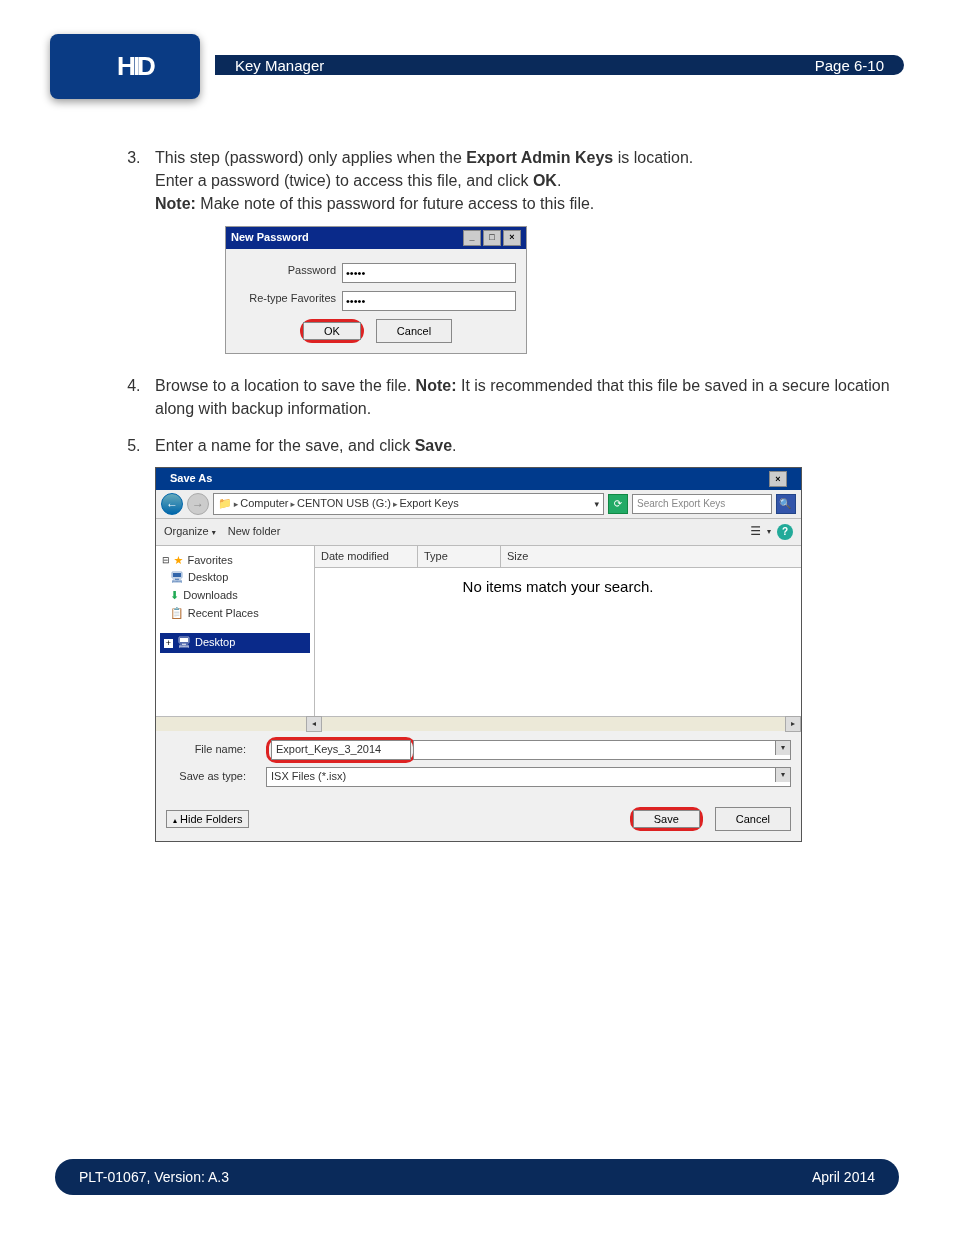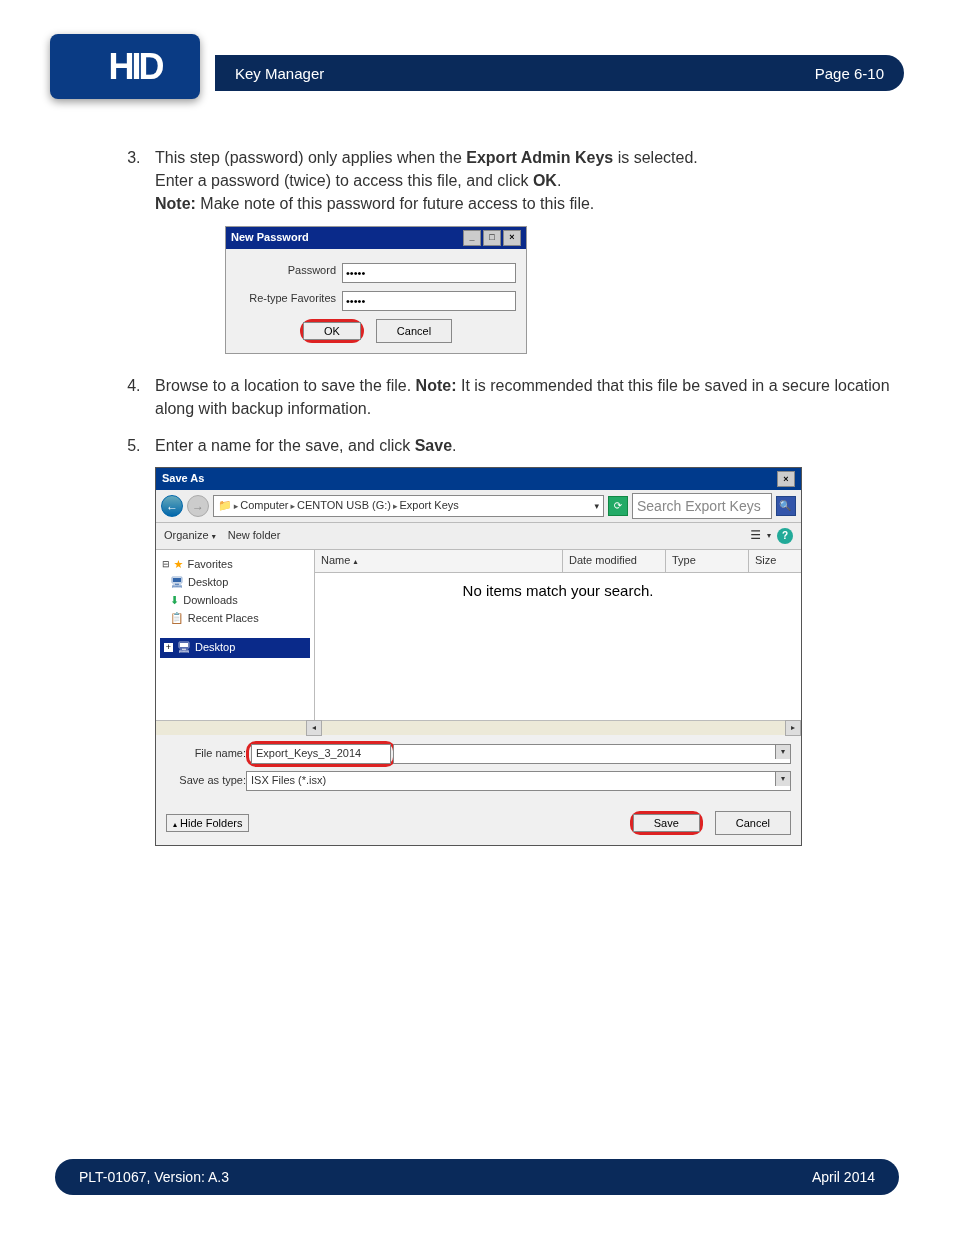--- a/index.html
+++ b/index.html
@@ -10,21 +10,21 @@
     width: 954px;
     height: 1235px;
     position: relative;
     color: #333;
   }
   .header-bar {
     position: absolute;
     top: 55px;
     left: 215px;
     right: 50px;
-    height: 36px;
+    height: 20px;
     background: #0a2a5a;
     border-radius: 0 18px 18px 0;
     color: #fff;
     display: flex;
     align-items: center;
     padding: 0 20px;
     font-size: 15px;
   }
   .header-bar .right { margin-left: auto; }
   .logo {
@@ -34,21 +34,21 @@
     width: 150px;
     height: 65px;
     background: #0a3b84;
     border-radius: 8px;
     display:flex;align-items:center;justify-content:center;
     box-shadow: 0 3px 8px rgba(0,0,0,.4);
   }
   .logo-text {
     color:#fff;
     font-weight:900;
-    font-size:36px;
+    font-size:26px;
     font-family: Arial Black, Arial, sans-serif;
     letter-spacing:-3px;
     margin-left:20px;
   }
   .content {
     position:absolute;
     top:130px;
     left:55px;
     right:55px;
     font-size:16px;
@@ -97,53 +97,53 @@
   .savebox {
     border:1px solid #555;
     width:645px;
     margin:10px 0 0 0;
     font-size:11px;
     background:#f0f0f0;
     position:relative;
   }
   .sa-titlebar {
     background:#003a8c;
-    color:#fff;font-weight:bold;padding:3px 6px;display:flex;align-items:center;
+    color:#fff;font-weight:bold;padding:3px 14px;display:flex;align-items:center;
   }
   .sa-titlebar .wbtns{margin-left:auto;display:flex;gap:2px;}
   .sa-titlebar .wbtn{width:16px;height:14px;background:#ccc;border:1px solid #888;display:flex;align-items:center;justify-content:center;font-size:9px;color:#000;}
   .sa-nav {
     display:flex;align-items:center;gap:4px;padding:3px 5px;background:#eee;border-bottom:1px solid #bbb;
   }
   .navbtn{width:20px;height:20px;border-radius:50%;background:linear-gradient(#6ab,#06a);color:#fff;display:flex;align-items:center;justify-content:center;font-size:12px;border:1px solid #06a;}
   .navbtn.disabled{background:#ccc;color:#888;border-color:#aaa;}
   .breadcrumb{flex:1;background:#fff;border:1px solid #888;padding:2px 4px;font-size:11px;display:flex;align-items:center;gap:2px;}
   .breadcrumb .sep{font-size:9px;color:#555;}
   .refresh{width:18px;height:18px;background:#2a6;border:1px solid #184;display:flex;align-items:center;justify-content:center;color:#fff;font-size:10px;}
-  .searchbox{width:130px;background:#fff;border:1px solid #888;padding:2px 4px;font-size:14px;color:#888;}
+  .searchbox{width:130px;background:#fff;border:1px solid #888;padding:2px 4px;font-size:10px;color:#888;}
   .searchbtn{width:18px;height:18px;background:#35a;border:1px solid #248;color:#fff;display:flex;align-items:center;justify-content:center;font-size:10px;}
   .sa-toolbar{display:flex;align-items:center;gap:12px;padding:4px 8px;background:#eee;border-bottom:1px solid #bbb;font-size:11px;}
   .sa-toolbar .right{margin-left:auto;display:flex;gap:6px;align-items:center;}
   .helpbtn{width:16px;height:16px;border-radius:50%;background:#2a9;color:#fff;display:flex;align-items:center;justify-content:center;font-size:10px;font-weight:bold;}
   .sa-main{display:flex;height:170px;background:#fff;}
   .sa-tree{width:150px;border-right:1px solid #bbb;background:#fff;font-size:11px;padding:4px;overflow:hidden;}
   .tree-item{display:flex;align-items:center;gap:4px;padding:1px 2px;margin-left:8px;}
   .tree-section{font-size:11px;padding:1px 2px;margin-top:2px;display:flex;align-items:center;gap:4px;}
   .tree-sel{background:#0a2a8a;color:#fff;margin-top:10px;padding:2px 4px;display:flex;align-items:center;gap:4px;}
   .star{color:#ffa500;}
   .sa-list{flex:1;position:relative;}
   .sa-cols{display:flex;background:#f4f4f4;border-bottom:1px solid #bbb;font-size:11px;}
   .sa-cols div{padding:3px 6px;border-right:1px solid #bbb;}
   .sa-empty{position:absolute;top:0;left:0;right:0;bottom:0;display:flex;align-items:flex-start;justify-content:center;padding-top:30px;font-size:15px;color:#000;}
   .sa-scroll{display:flex;background:#ece9d8;border-top:1px solid #bbb;height:14px;align-items:center;}
   .sa-scroll .sbtn{width:14px;height:14px;background:#ddd;border:1px solid #aaa;display:flex;align-items:center;justify-content:center;font-size:8px;}
   .sa-scroll .track{flex:1;}
   .sa-fields{padding:6px 10px;background:#f0f0f0;}
   .sa-frow{display:flex;align-items:center;margin-bottom:4px;}
-  .sa-frow label{width:80px;text-align:right;margin-right:0;font-size:11px;}
+  .sa-frow label{width:80px;text-align:right;margin-right:20px;font-size:11px;}
   .sa-frow .inp{flex:1;background:#fff;border:1px solid #888;padding:1px 4px;font-size:11px;height:16px;position:relative;display:flex;align-items:center;}
   .dd{width:14px;height:14px;background:#ddd;border-left:1px solid #888;position:absolute;right:0;top:0;bottom:0;display:flex;align-items:center;justify-content:center;font-size:8px;}
   .sa-bottom{display:flex;align-items:center;padding:10px;background:#f0f0f0;}
   .sa-bottom .right{margin-left:auto;display:flex;gap:12px;}
   .footer {
     position:absolute;
     bottom:40px;
     left:55px;right:55px;
     height:36px;
     background:#0a2a5a;
@@ -164,21 +164,21 @@
 </div>
 
 <div class="header-bar">
   <span>Key Manager</span>
   <span class="right">Page 6-10</span>
 </div>
 
 <div class="content">
   <ol class="steps" start="3">
     <li>
-      <span>This step (password) only applies when the </span><b>Export Admin Keys</b><span> is selected.</span><br>
+      <span>This step (password) only applies when the </span><b>Export Admin Keys</b><span> is location.</span><br>
       <span>Enter a password (twice) to access this file, and click </span><b>OK</b><span>.</span><br>
       <b>Note:</b><span> Make note of this password for future access to this file.</span>
 
       
       <div class="pwbox">
         <div class="pw-titlebar">
           <span>New Password</span>
           <span class="wbtns">
             <span class="wbtn">_</span>
             <span class="wbtn">□</span>
@@ -265,21 +265,20 @@
               <span>Recent Places</span>
             </div>
             <div class="tree-sel">
               <span style="font-size:9px;background:#fff;color:#000;width:9px;height:9px;display:inline-flex;align-items:center;justify-content:center;">+</span>
               <span>🖥</span>
               <span>Desktop</span>
             </div>
           </div>
           <div class="sa-list">
             <div class="sa-cols">
-              <div style="flex:1;"><span>Name</span> <span style="font-size:8px;">▴</span></div>
               <div style="width:90px;">Date modified</div>
               <div style="width:70px;">Type</div>
               <div style="width:40px;border-right:none;">Size</div>
             </div>
             <div class="sa-empty">No items match your search.</div>
           </div>
         </div>
         <div class="sa-scroll">
           <div style="width:150px;"></div>
           <span class="sbtn">◂</span>

